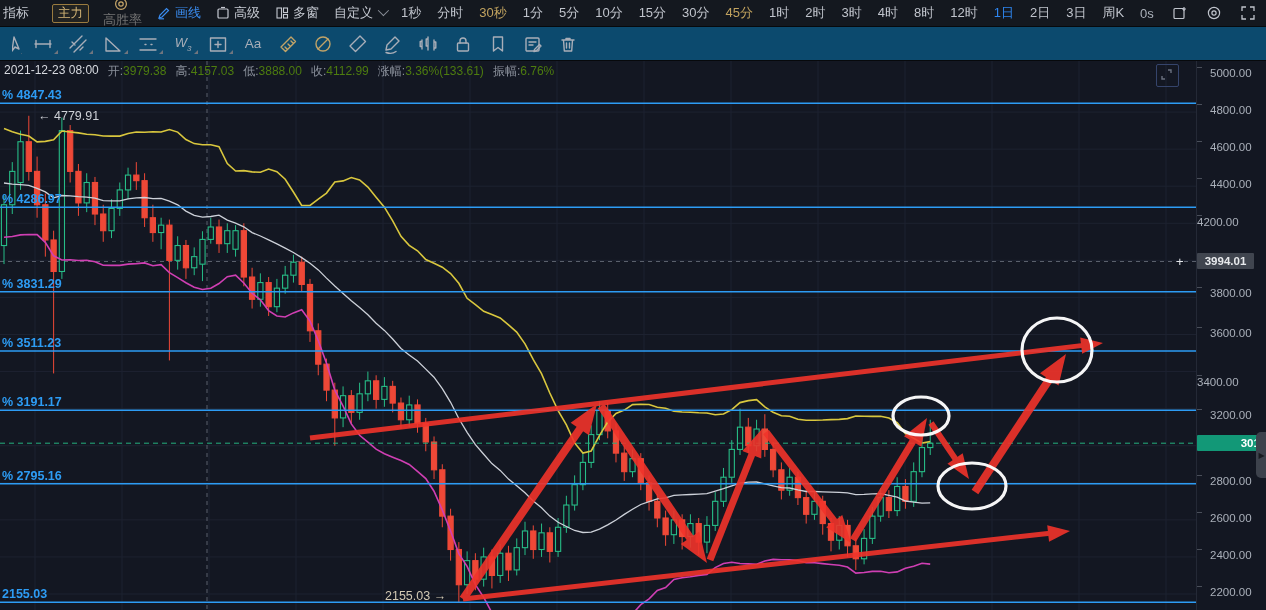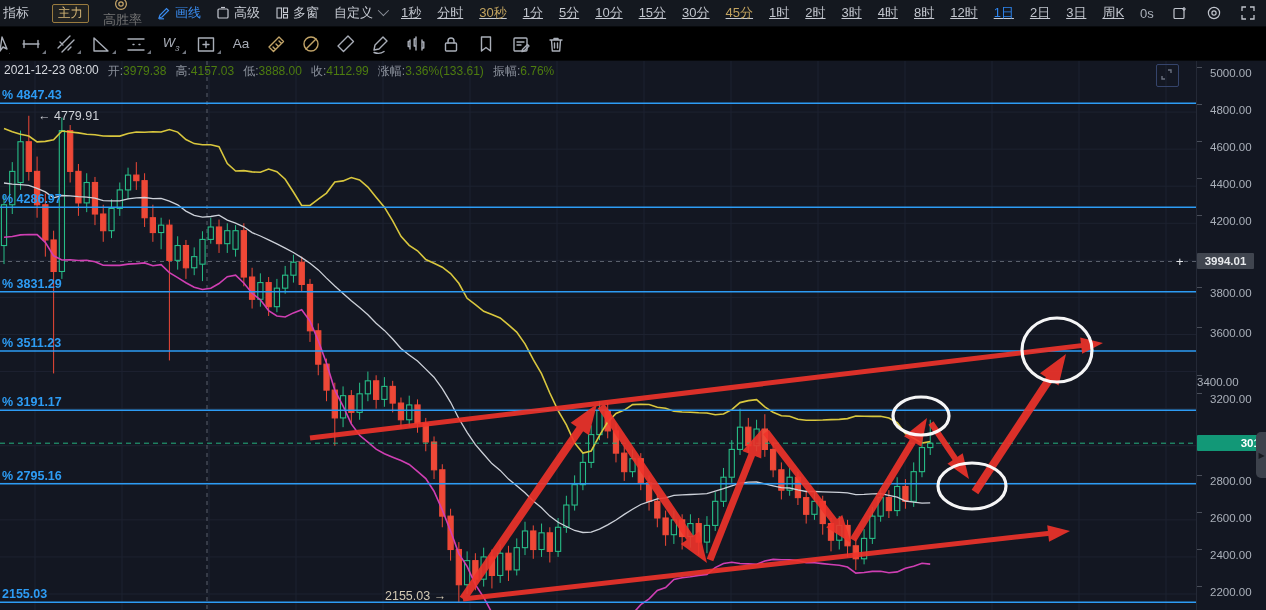--- a/index.html
+++ b/index.html
@@ -11,21 +11,21 @@
   .gold-item{color:#737373;flex-direction:column;}
   .blue-item{color:#3a8cf0;}
   .mini-ico{margin-right:4px;display:inline-flex;}
   .chev{width:7px;height:7px;border-right:1.4px solid #8a8f99;border-bottom:1.4px solid #8a8f99;transform:rotate(45deg) translateY(-2px);margin-left:5px;margin-top:-3px;}
   .tf{margin-right:16px;color:#c0c4cc;cursor:pointer;}
   .tf.gold{color:#c2a35f;}
   .tf.active{color:#2e86f0;}
   .right-cluster{margin-left:auto;margin-right:112px;display:flex;align-items:center;color:#c0c4cc;}
   .right-cluster .ric{margin-left:18px;display:inline-flex;align-items:center;cursor:pointer;}
   
-  .drawbar{height:33px;background:#000000;border-bottom:1px solid #07090c;display:flex;align-items:center;padding-left:0;}
+  .drawbar{height:33px;background:#0c4a6e;border-bottom:1px solid #07090c;display:flex;align-items:center;padding-left:12px;}
   .tool{width:24px;height:24px;margin-right:11px;position:relative;display:flex;align-items:center;justify-content:center;cursor:pointer;color:#a9aeb8;font-size:14px;}
   .tool svg{stroke:#a9aeb8;fill:none;stroke-width:1.4;stroke-linecap:round;stroke-linejoin:round;}
   .tool.gold svg{stroke:#c2a468;}
   .tool.gold{color:#c2a468;}
   .tool.partial{width:10px;overflow:hidden;margin-right:9px;}
   .tool.corner::after{content:'';position:absolute;right:-3px;bottom:2px;width:0;height:0;border-left:4px solid transparent;border-bottom:4px solid #70757e;}
   .wave-glyph{font-style:italic;font-size:13px;}
   .wave-glyph sub{font-size:8px;}
   .aa-glyph{font-size:13.5px;}
   
@@ -92,21 +92,21 @@
           <rect x="8.5" y="2" width="4" height="4.5" stroke="#c6cad2" fill="none" stroke-width="1.1"></rect>
           <rect x="8.5" y="8.5" width="4" height="3.5" stroke="#c6cad2" fill="none" stroke-width="1.1"></rect>
         </svg>
     </span>
     <span>多窗</span>
   </span>
   <span class="item">
     <span>自定义</span>
     <span class="chev"></span>
   </span>
-  <span style="display:inline-flex;text-decoration:underline;">
+  <span style="display:inline-flex;">
       <span class="tf">1秒</span>
       <span class="tf">分时</span>
       <span class="tf gold">30秒</span>
       <span class="tf">1分</span>
       <span class="tf">5分</span>
       <span class="tf">10分</span>
       <span class="tf">15分</span>
       <span class="tf">30分</span>
       <span class="tf gold">45分</span>
       <span class="tf">1时</span>
@@ -581,37 +581,37 @@
       <span>4800.00</span>
     </div>
     <div class="tick" style="top: 80.1429px;">
       <span class="dash"></span>
       <span>4600.00</span>
     </div>
     <div class="tick" style="top: 117.214px;">
       <span class="dash"></span>
       <span>4400.00</span>
     </div>
-    <div class="tick" style="top: 154.286px;">
+    <div class="tick" style="top: 154.286px; flex-direction: column;">
       <span class="dash"></span>
       <span>4200.00</span>
     </div>
     <div class="tick" style="top: 226px;">
       <span class="dash"></span>
       <span>3800.00</span>
     </div>
     <div class="tick" style="top: 265.5px;">
       <span class="dash"></span>
       <span>3600.00</span>
     </div>
     <div class="tick" style="top: 314px; flex-direction: column;">
       <span class="dash"></span>
       <span>3400.00</span>
     </div>
-    <div class="tick" style="top: 332px;">
+    <div class="tick" style="top: 348px;">
       <span class="dash"></span>
       <span>3200.00</span>
     </div>
     <div class="tick" style="top: 413.786px;">
       <span class="dash"></span>
       <span>2800.00</span>
     </div>
     <div class="tick" style="top: 450.857px;">
       <span class="dash"></span>
       <span>2600.00</span>

